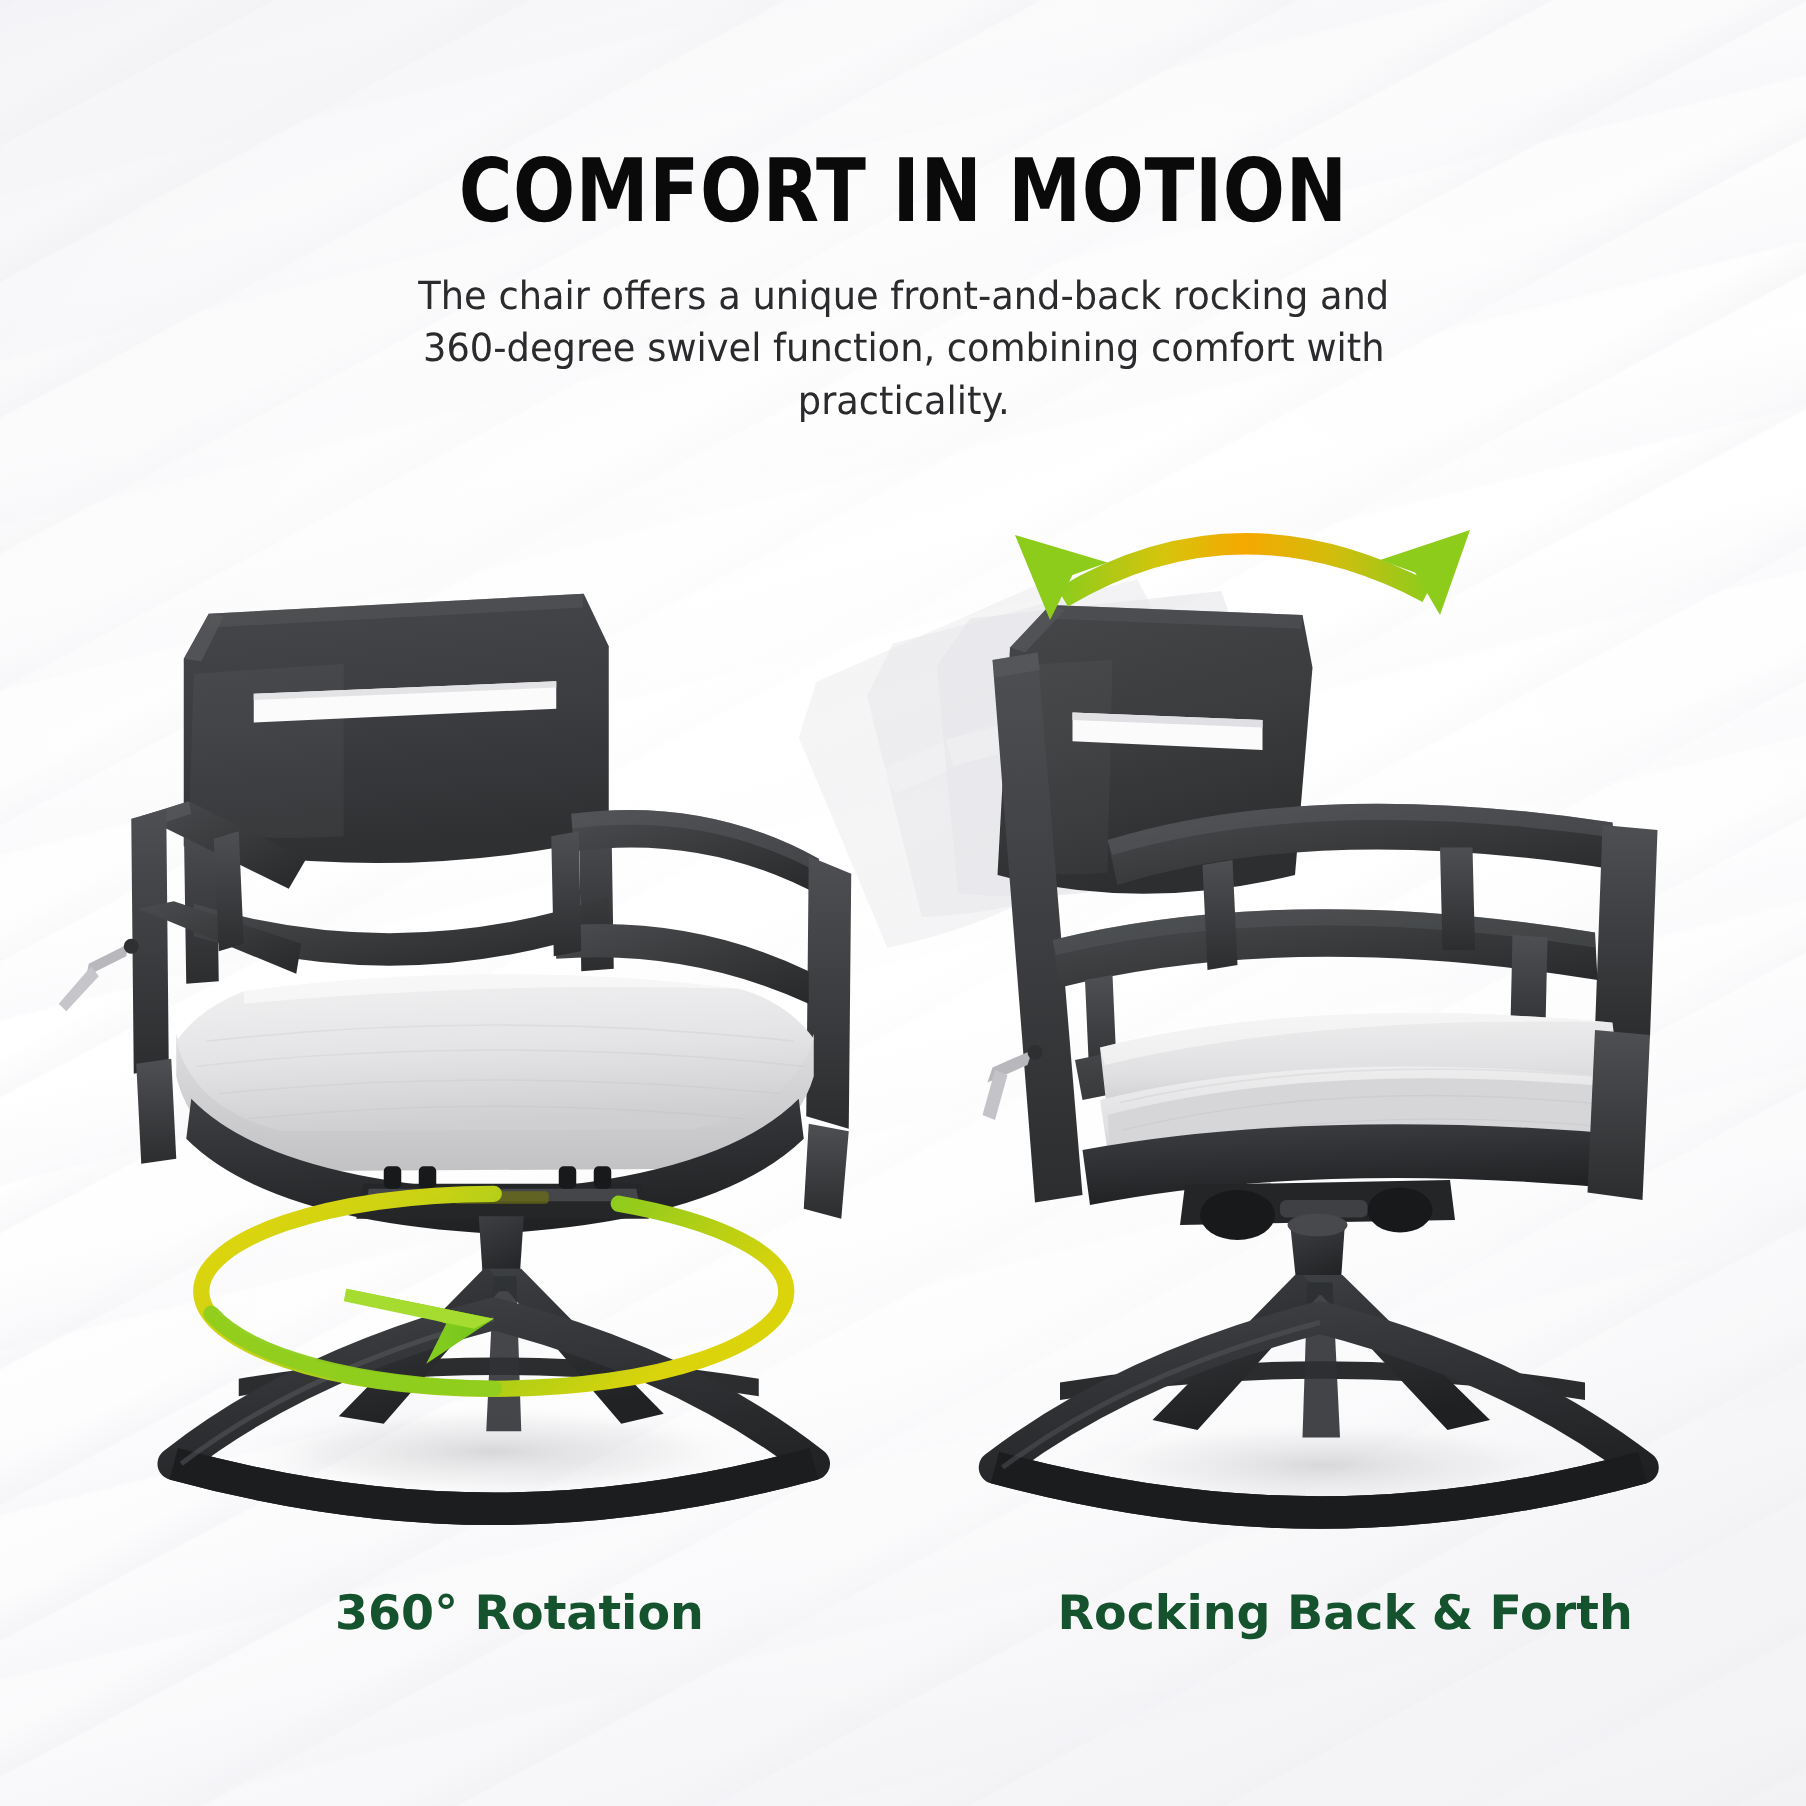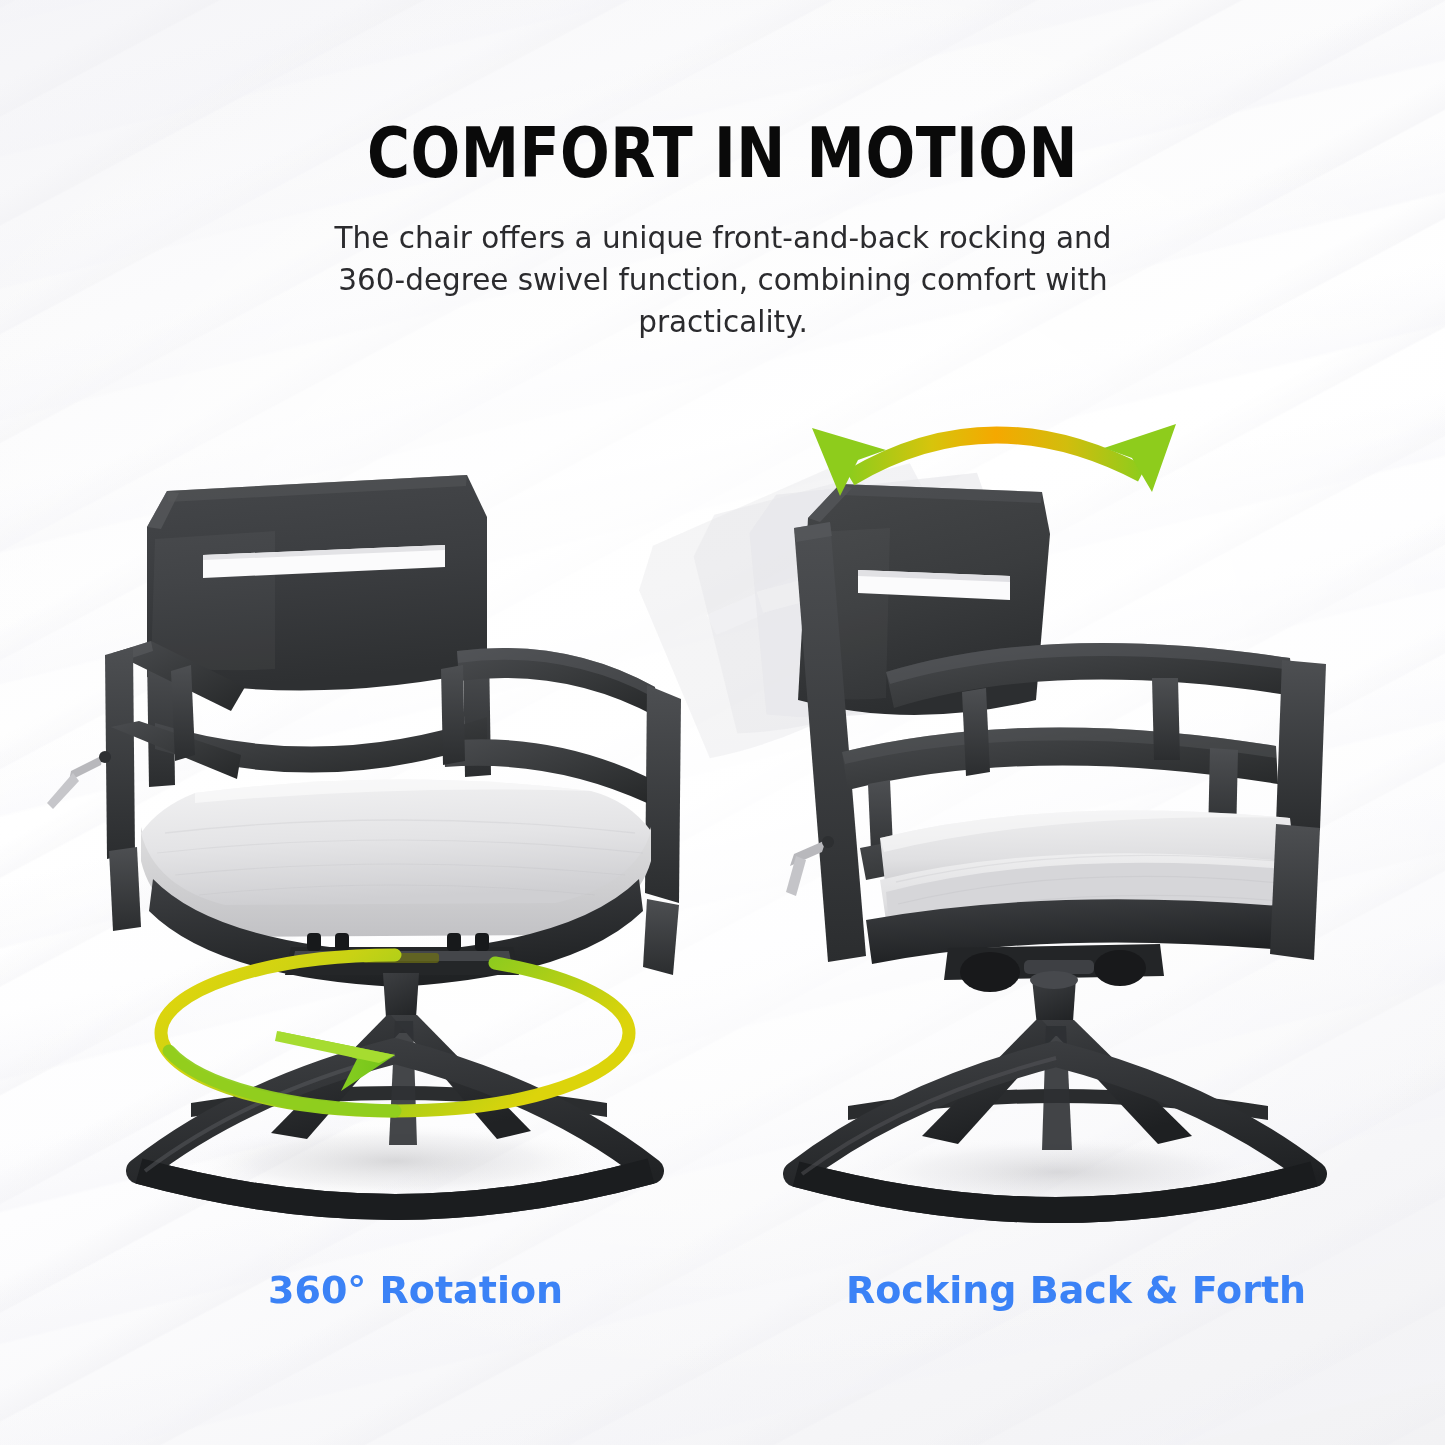--- a/index.html
+++ b/index.html
@@ -67,21 +67,21 @@
     color:#2b2b2e;
     transform:scaleX(.95);
   }
 
   
   .caption{
     position:absolute;
     font-family:"DejaVu Sans","Liberation Sans", sans-serif;
     font-weight:700;
     font-size:38px;
-    color:#3b82f6;
+    color:#14532d;
     white-space:nowrap;
   }
   #caption-left { left:268px; top:1268px; }
   #caption-right{ left:846px; top:1268px; }
 
   
   #stage{ position:absolute; left:0; top:0; width:1445px; height:1445px; }
   svg.chair-svg{ position:absolute; overflow:visible; }
   #chair-left-wrap { left:95px;  top:455px; }
   #chair-right-wrap{ left:690px; top:400px; }

